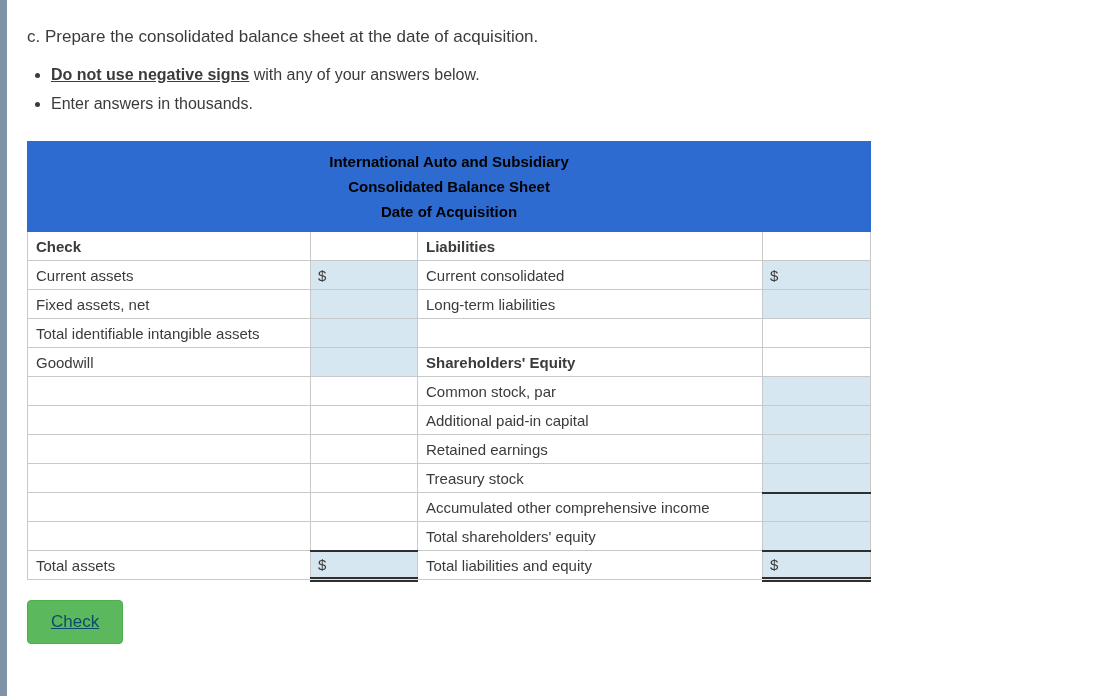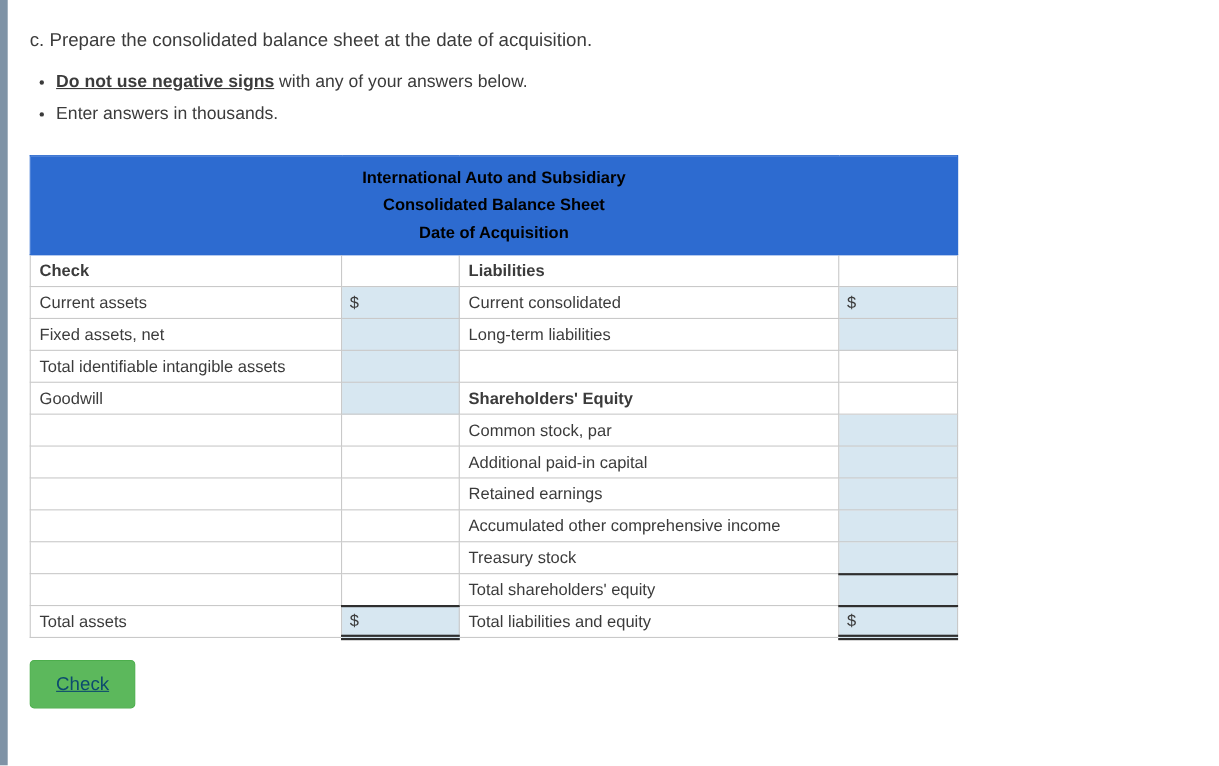--- a/index.html
+++ b/index.html
@@ -219,33 +219,33 @@
         <td class="inp blue">
           <div class="cellwrap">
               <input class="answer" style="">
             </div>
         </td>
       </tr>
 
       <tr>
         <td class="lbl"></td>
         <td class="inp"></td>
-        <td class="lbl">Accumulated other comprehensive income</td>
-        <td class="inp blue">
-          <div class="cellwrap">
-              <input class="answer" style="">
-            </div>
-        </td>
-      </tr>
-
-      <tr>
-        <td class="lbl"></td>
-        <td class="inp"></td>
         <td class="lbl">Treasury stock</td>
         <td class="inp blue rule-single">
+          <div class="cellwrap">
+              <input class="answer" style="">
+            </div>
+        </td>
+      </tr>
+
+      <tr>
+        <td class="lbl"></td>
+        <td class="inp"></td>
+        <td class="lbl">Accumulated other comprehensive income</td>
+        <td class="inp blue">
           <div class="cellwrap">
               <input class="answer" style="">
             </div>
         </td>
       </tr>
 
       <tr>
         <td class="lbl"></td>
         <td class="inp rule-single"></td>
         <td class="lbl">Total shareholders' equity</td>

